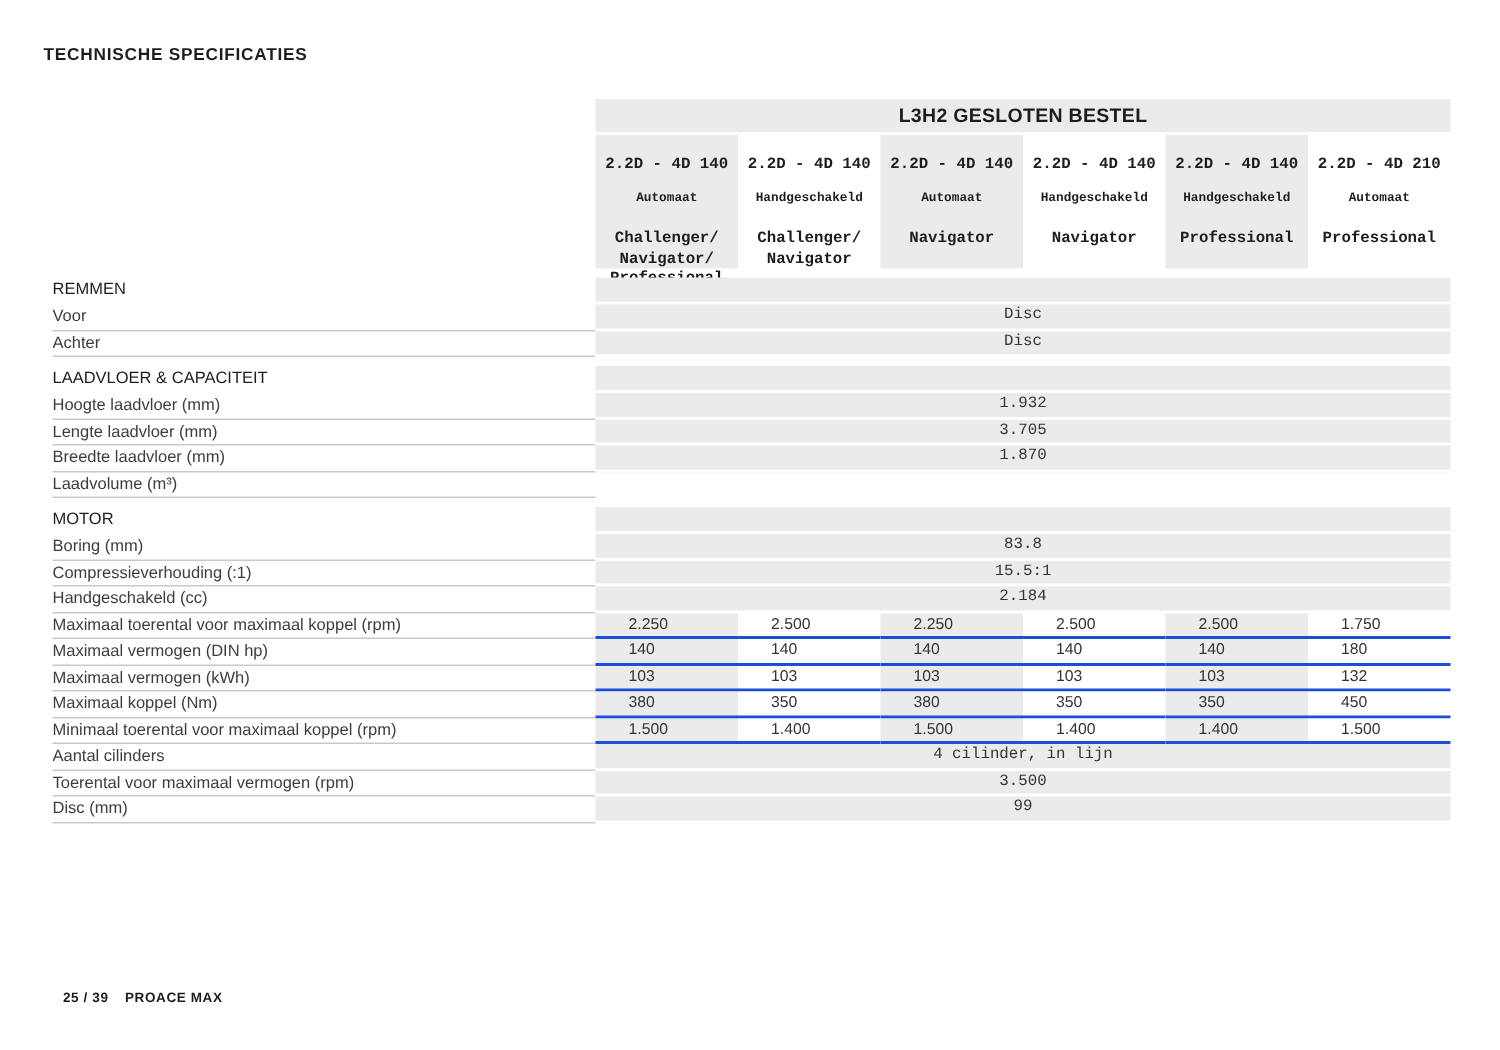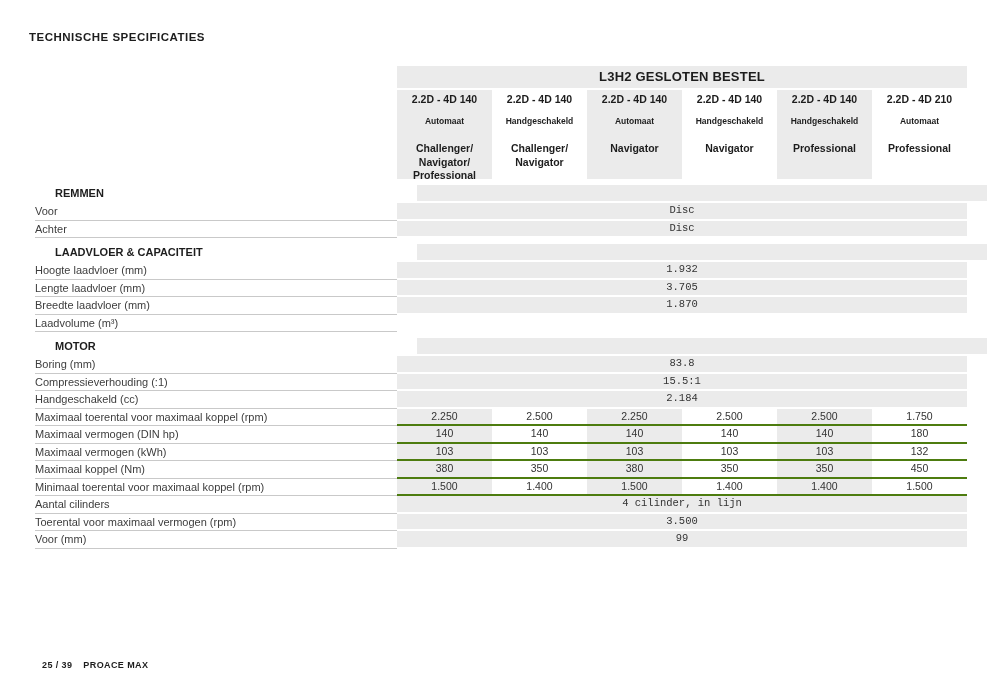--- a/index.html
+++ b/index.html
@@ -20,52 +20,52 @@
   .vals-w{width:570px;flex:0 0 570px;}
 
   
   .head{display:flex;}
   .group-header{
     height:22px;line-height:22px;background:#ebebeb;
     text-align:center;font-weight:bold;font-size:13px;letter-spacing:.2px;
     margin-bottom:2px;
   }
   .col-heads{display:flex;height:89px;}
-  .col-head{width:95px;box-sizing:border-box;text-align:center;padding-top:2px;}
+  .col-head{width:95px;box-sizing:border-box;text-align:center;padding-top:13px;font-family:Liberation Mono, monospace;}
   .col-head.gray{background:#ebebeb;}
   .col-head .engine{font-weight:bold;font-size:10.5px;line-height:14px;}
   .col-head .trans{font-weight:bold;font-size:8.5px;line-height:10px;margin-top:10px;}
   .col-head .grade{font-weight:bold;font-size:10.5px;line-height:13.5px;margin-top:16px;white-space:pre-line;}
 
   
   .section{margin-top:6px;}
   .sec-row{display:flex;height:18px;}
   .sec-row .sec-title{
-    width:362px;flex:0 0 362px;font-weight:bold;font-size:11px;line-height:17px;color:#1d1d1d;margin-left:20px;
+    width:362px;flex:0 0 362px;font-weight:normal;font-size:11px;line-height:17px;color:#1d1d1d;
   }
   .sec-row .sec-band{
     width:570px;flex:0 0 570px;background:#ebebeb;
     border-bottom:2px solid #fff;box-sizing:border-box;
   }
   .t-row{display:flex;height:17.5px;}
   .t-row .lbl{
     width:362px;flex:0 0 362px;box-sizing:border-box;
     font-size:11px;line-height:16px;color:#3d3d3d;
     border-bottom:1px solid #c9c9c9;
     white-space:nowrap;overflow:hidden;
   }
   .t-row .vals{width:570px;flex:0 0 570px;display:flex;}
   .span-cell{
     width:570px;box-sizing:border-box;background:#ebebeb;
     border-bottom:2px solid #fff;
     text-align:center;font-size:10.5px;line-height:15.5px;color:#333;font-family:Liberation Mono, monospace;
   }
   .val-cell{
-    width:95px;box-sizing:border-box;border-bottom:2px solid #4d7c0f;
-    text-align:center;font-size:10.5px;line-height:15.5px;color:#333;background:#fff;
+    width:95px;box-sizing:border-box;border-bottom:2px solid #1d4ed8;
+    text-align:left;font-size:10.5px;line-height:15.5px;color:#333;background:#fff;padding-left:22px;
   }
   .val-cell.gray{background:#ebebeb;}
 
   
   .page-footer{
     position:absolute;left:42px;top:660px;
     font-size:9px;font-weight:bold;letter-spacing:.4px;color:#1d1d1d;
     display:flex;gap:11px;
   }
 </style>
@@ -248,21 +248,21 @@
               <div class="span-cell">4 cilinder, in lijn</div>
             </div>
           </div>
           <div class="t-row">
             <div class="lbl">Toerental voor maximaal vermogen (rpm)</div>
             <div class="vals">
               <div class="span-cell">3.500</div>
             </div>
           </div>
           <div class="t-row">
-            <div class="lbl">Voor (mm)</div>
+            <div class="lbl">Disc (mm)</div>
             <div class="vals">
               <div class="span-cell">99</div>
             </div>
           </div>
         </div>
       </div>
   </div>
 
   <div class="page-footer">
     <span>25 / 39</span>

